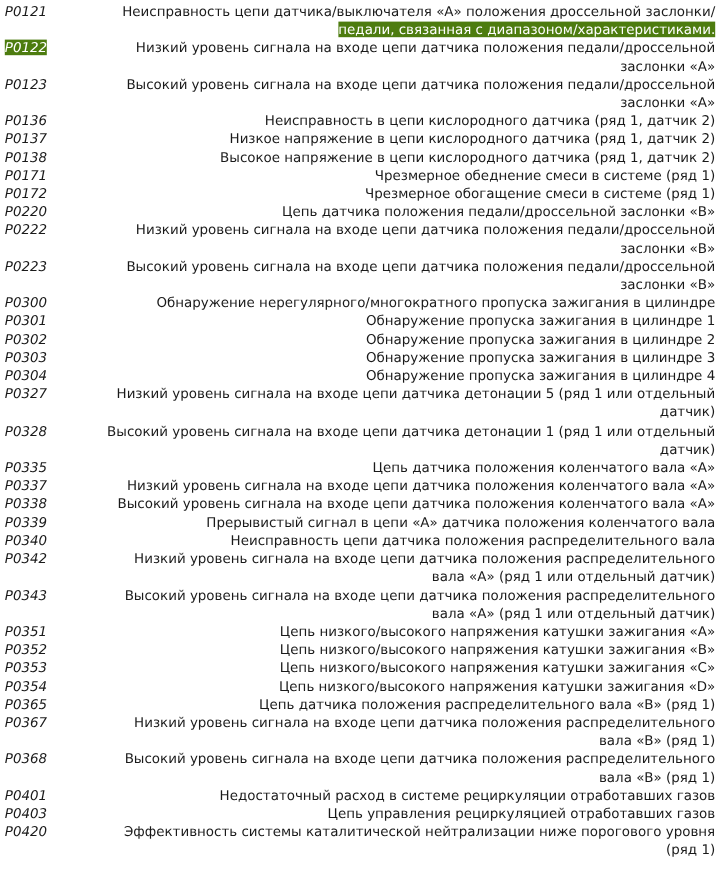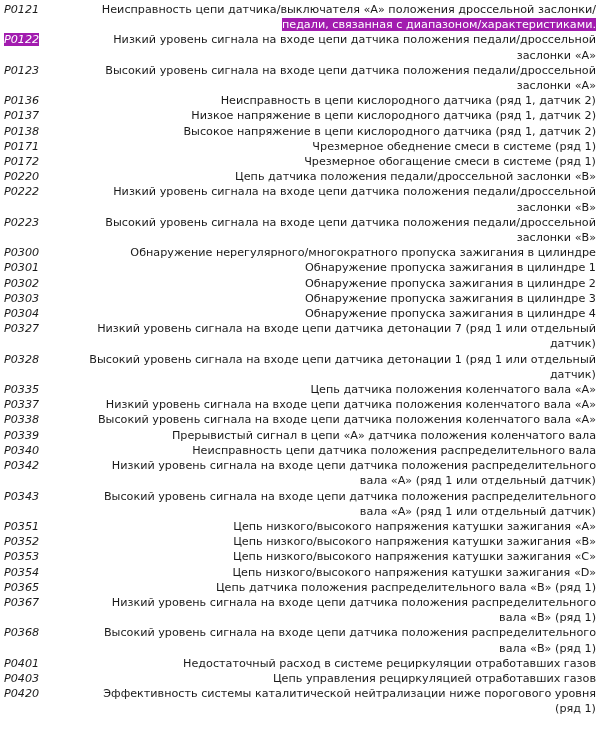--- a/index.html
+++ b/index.html
@@ -34,21 +34,21 @@
   .desc {
     flex: 1 1 auto;
     white-space: normal;
     color: #1a1a1a;
     text-align: right;
   }
   .desc .seg {
     display: inline;
   }
   .hl {
-    background: #a21caf;
+    background: #4d7c0f;
     color: #ffffff;
   }
 </style>
 </head>
 <body>
 
 <div id="doc">
     <div class="row">
       <div class="code"><span>P0121</span></div>
       <div class="desc"><span class="seg">Неисправность цепи датчика/выключателя «А» положения дроссельной заслонки/</span></div>
@@ -128,21 +128,21 @@
     <div class="row">
       <div class="code"><span>P0303</span></div>
       <div class="desc"><span class="seg">Обнаружение пропуска зажигания в цилиндре 3</span></div>
     </div>
     <div class="row">
       <div class="code"><span>P0304</span></div>
       <div class="desc"><span class="seg">Обнаружение пропуска зажигания в цилиндре 4</span></div>
     </div>
     <div class="row">
       <div class="code"><span>P0327</span></div>
-      <div class="desc"><span class="seg">Низкий уровень сигнала на входе цепи датчика детонации 7 (ряд 1 или отдельный</span></div>
+      <div class="desc"><span class="seg">Низкий уровень сигнала на входе цепи датчика детонации 5 (ряд 1 или отдельный</span></div>
     </div>
     <div class="row">
       <div class="code"></div>
       <div class="desc"><span class="seg">датчик)</span></div>
     </div>
     <div class="row">
       <div class="code"><span>P0328</span></div>
       <div class="desc"><span class="seg">Высокий уровень сигнала на входе цепи датчика детонации 1 (ряд 1 или отдельный</span></div>
     </div>
     <div class="row">

